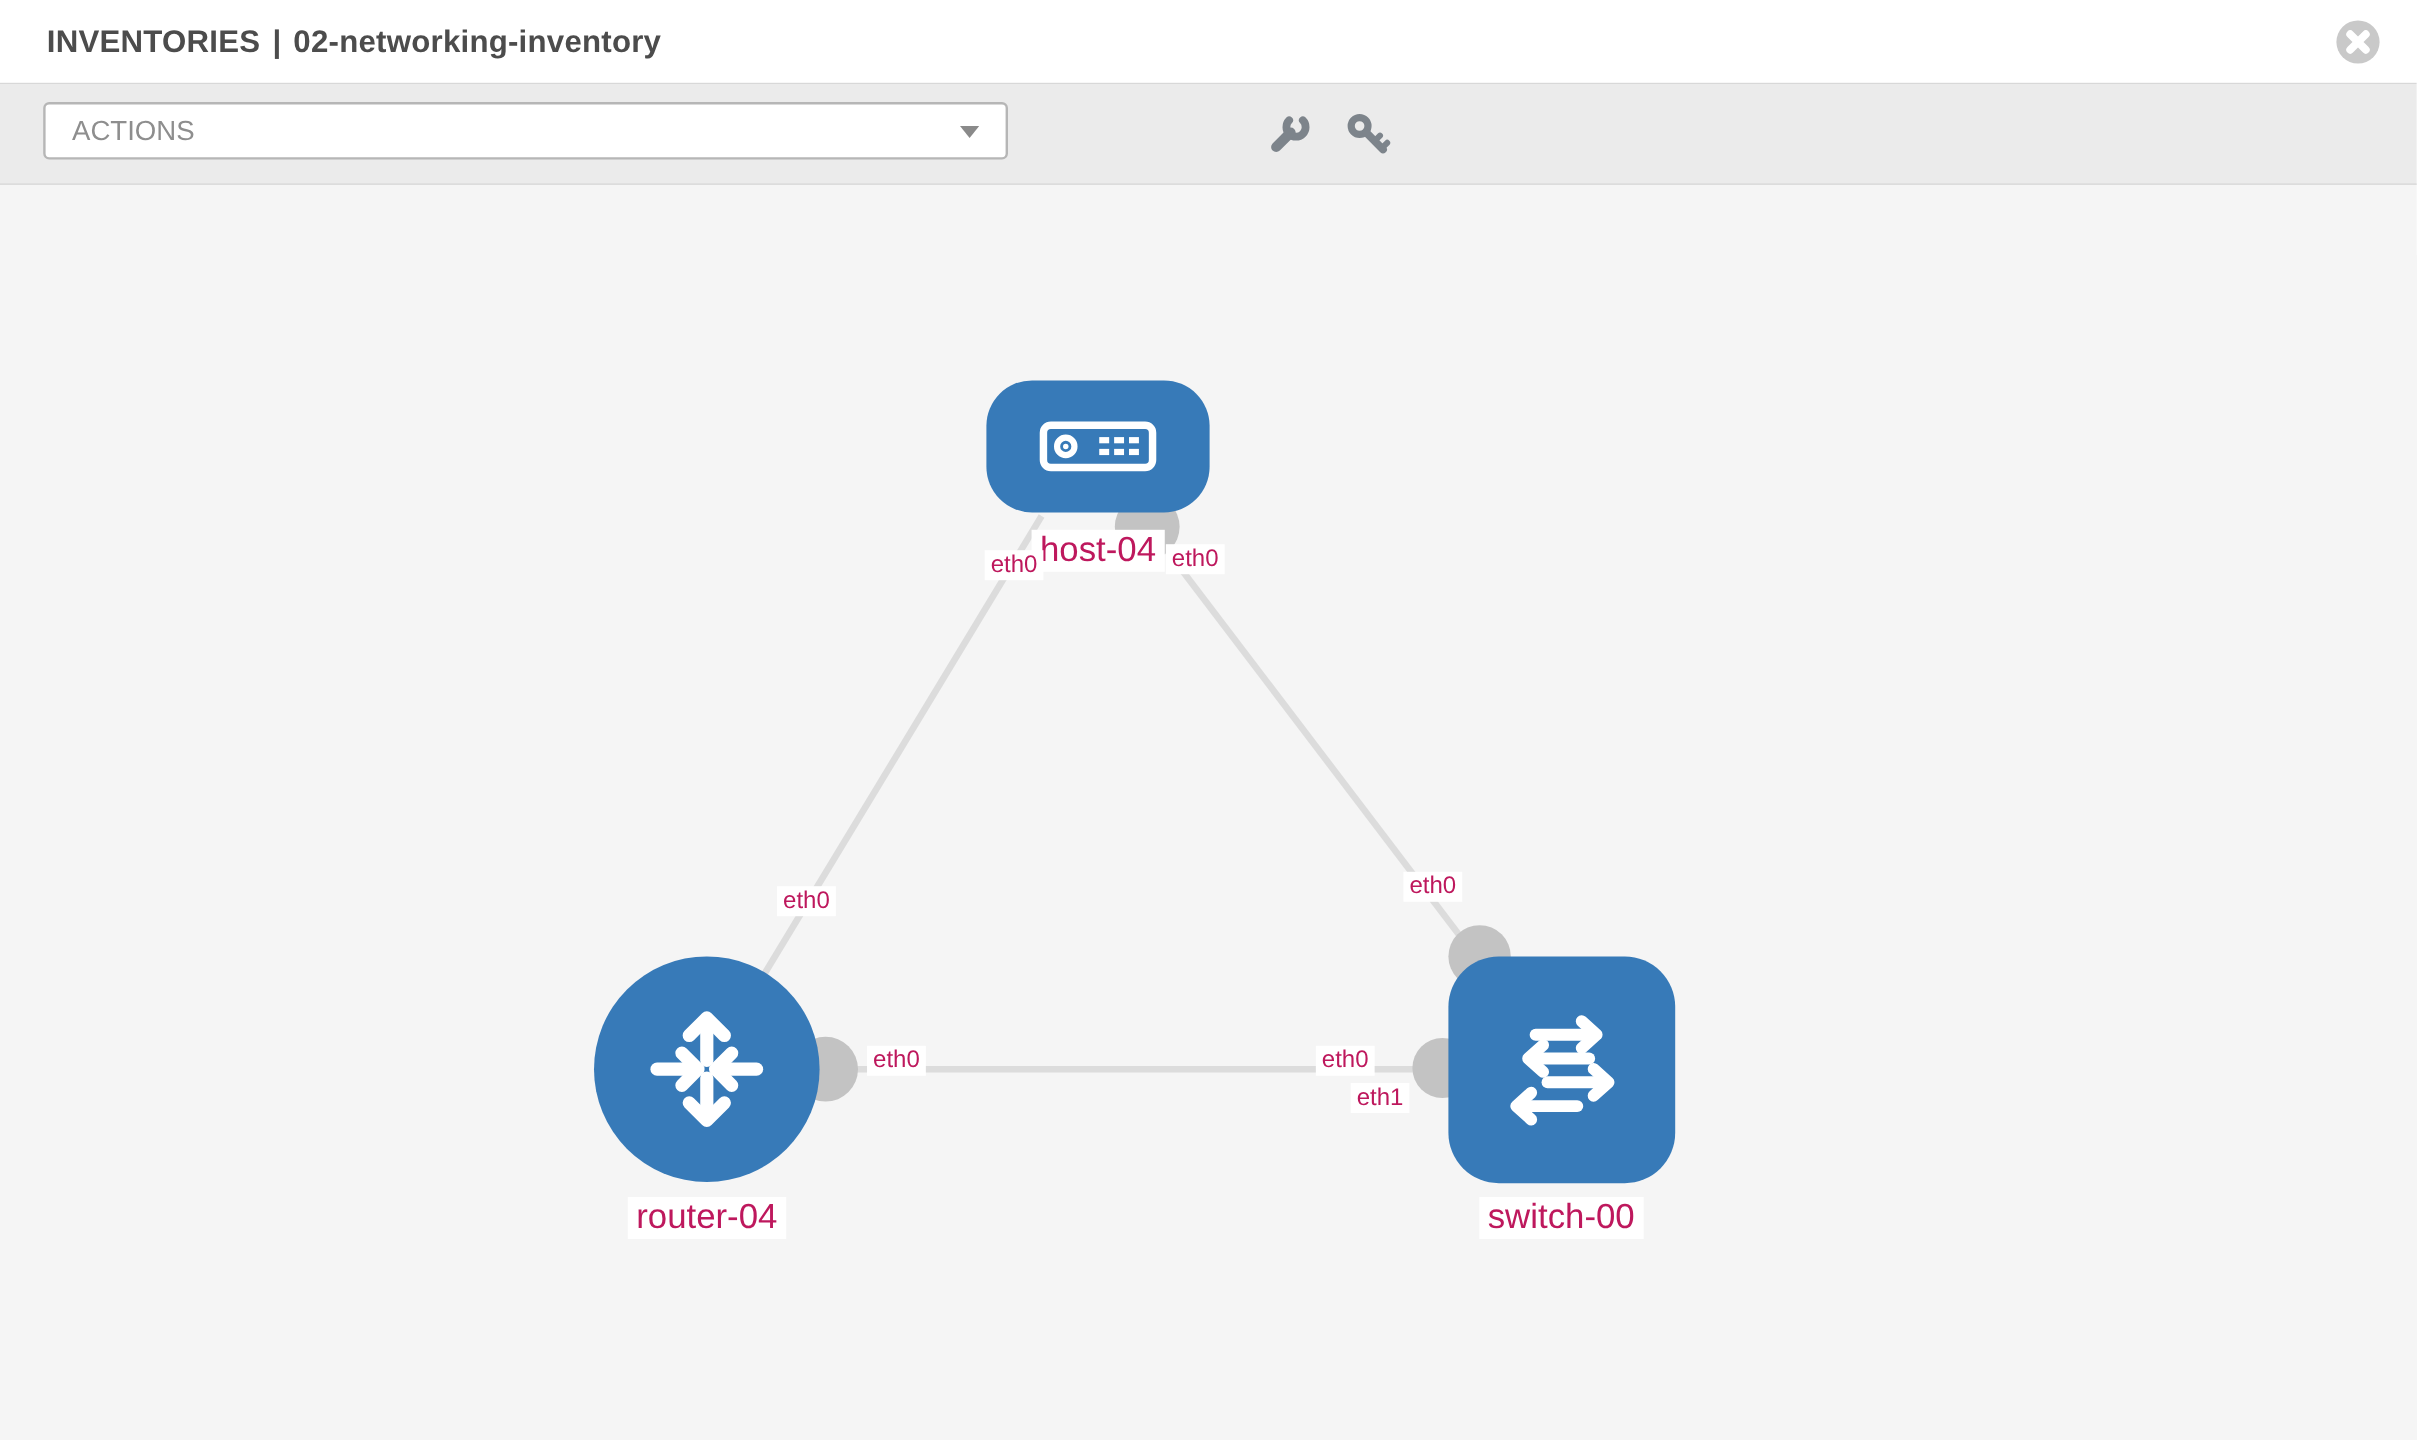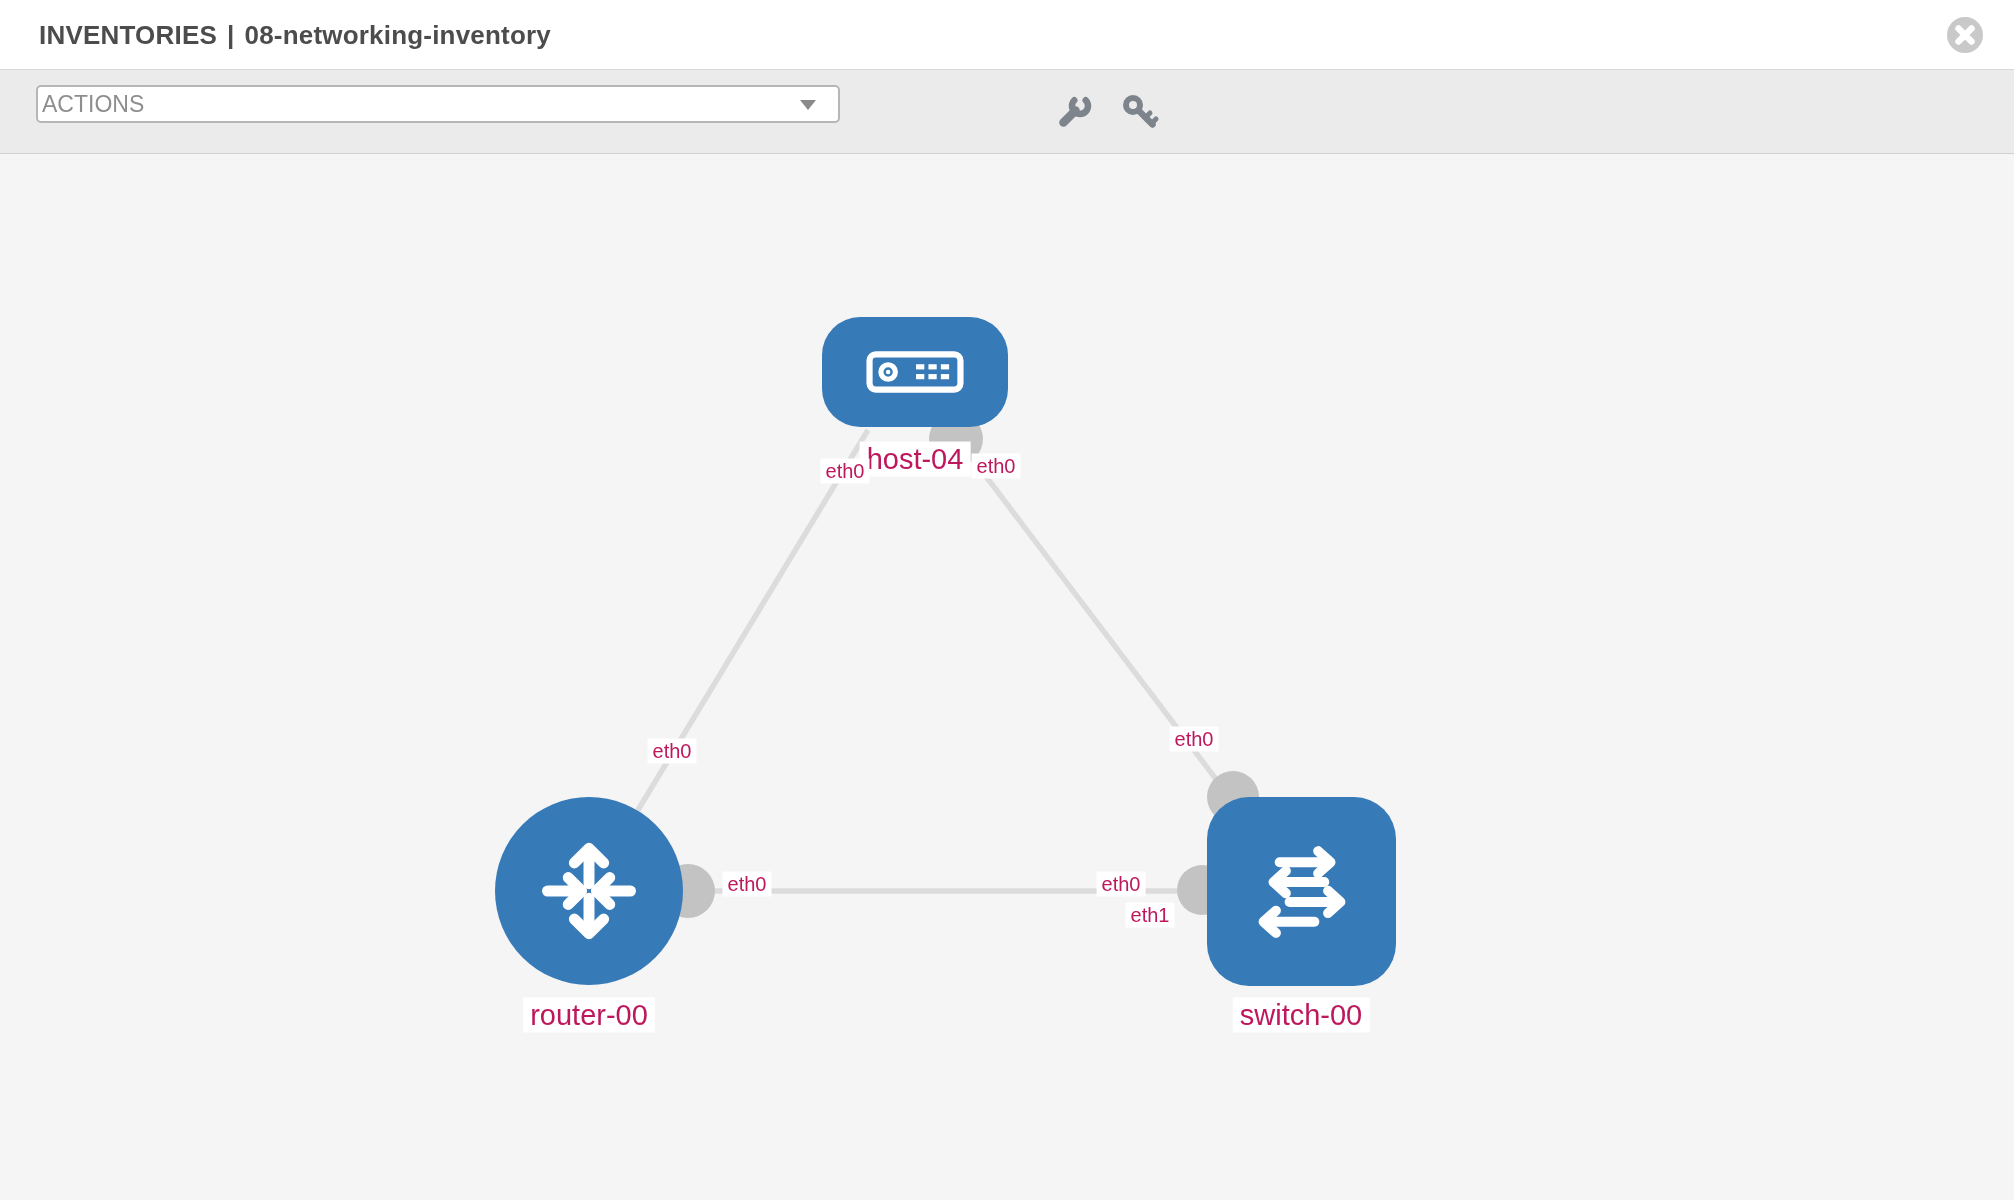--- a/index.html
+++ b/index.html
@@ -12,23 +12,23 @@
             background:#fff; border-bottom:1px solid #d8d8d8; }
   .title { position:absolute; left:39px; top:50%; transform:translateY(-50%);
            font-size:26px; font-weight:bold; color:#4c4c4c; letter-spacing:.2px; }
   .title .sep { margin:0 10px; }
   .close-btn { position:absolute; right:30px; top:16px; width:38px; height:38px;
                cursor:pointer; }
 
   
   .toolbar { position:absolute; left:0; top:70px; width:2014px; height:84px;
              background:#ebebeb; border-bottom:1px solid #d0d0d0; }
-  .dropdown { position:absolute; top:15px; height:38px; background:#fff;
+  .dropdown { position:absolute; top:15px; height:48px; background:#fff;
               border:2px solid #b6b6b6; border-radius:5px; display:flex;
-              align-items:center; padding:0 4px; color:#8e8e8e; font-size:23px;
+              align-items:center; padding:0 22px; color:#8e8e8e; font-size:23px;
               cursor:pointer; }
   .dd-actions { left:36px; width:804px; }
   .dd-search  { left:1182px; width:794px; }
   .caret { position:absolute; right:22px; top:50%; margin-top:-4px; width:0; height:0;
            border-left:8px solid transparent; border-right:8px solid transparent;
            border-top:10px solid #8a8a8a; }
   .tool-ico { position:absolute; top:22px; width:40px; height:40px; cursor:pointer; }
   .ico-wrench { left:1054px; }
   .ico-key    { left:1120px; }
 
@@ -49,21 +49,21 @@
   .lbl-if   { font-size:20px; padding:1px 5px; }
   .z4 { z-index:4;margin-top:31px; }
 </style>
 </head>
 <body>
 
 <div id="page">
 
   <div class="header">
     <div class="title">
-      <span>INVENTORIES</span><span class="sep">|</span><span>08-networking-inventory</span>
+      <span>INVENTORIES</span><span class="sep">|</span><span>02-networking-inventory</span>
     </div>
     <div class="close-btn">
       <svg width="38" height="38" viewBox="0 0 38 38">
         <circle cx="19" cy="19" r="18" fill="#c9c9c9"></circle>
         <path d="M12.5 12.5 L25.5 25.5 M25.5 12.5 L12.5 25.5" stroke="#fff" stroke-width="6.5" stroke-linecap="round"></path>
       </svg>
     </div>
   </div>
 
   <div class="toolbar">
@@ -143,21 +143,21 @@
             <path d="M37 33 L27 42 L37 51"></path>
           <path d="M40 58 L80 58"></path>
             <path d="M71 49 L81 58 L71 67"></path>
           <path d="M60 74 L20 74"></path>
             <path d="M29 65 L19 74 L29 83"></path>
         </g>
       </svg>
     </div>
 
     <div class="lbl lbl-node" style="left:915px; top:305px;">host-04</div>
-    <div class="lbl lbl-node" style="left:589px; top:861px;">router-00</div>
+    <div class="lbl lbl-node" style="left:589px; top:861px;">router-04</div>
     <div class="lbl lbl-node" style="left:1301px; top:861px;">switch-00</div>
 
     <div class="lbl lbl-if" style="left:845px; top:317px;">eth0</div>
     <div class="lbl lbl-if" style="left:996px; top:312px;">eth0</div>
     <div class="lbl lbl-if" style="left:672px; top:597px;">eth0</div>
     <div class="lbl lbl-if" style="left:1194px; top:585px;">eth0</div>
     <div class="lbl lbl-if" style="left:747px; top:730px;">eth0</div>
     <div class="lbl lbl-if" style="left:1121px; top:730px;">eth0</div>
     <div class="lbl lbl-if z4" style="left:1150px; top:730px;">eth1</div>
 

